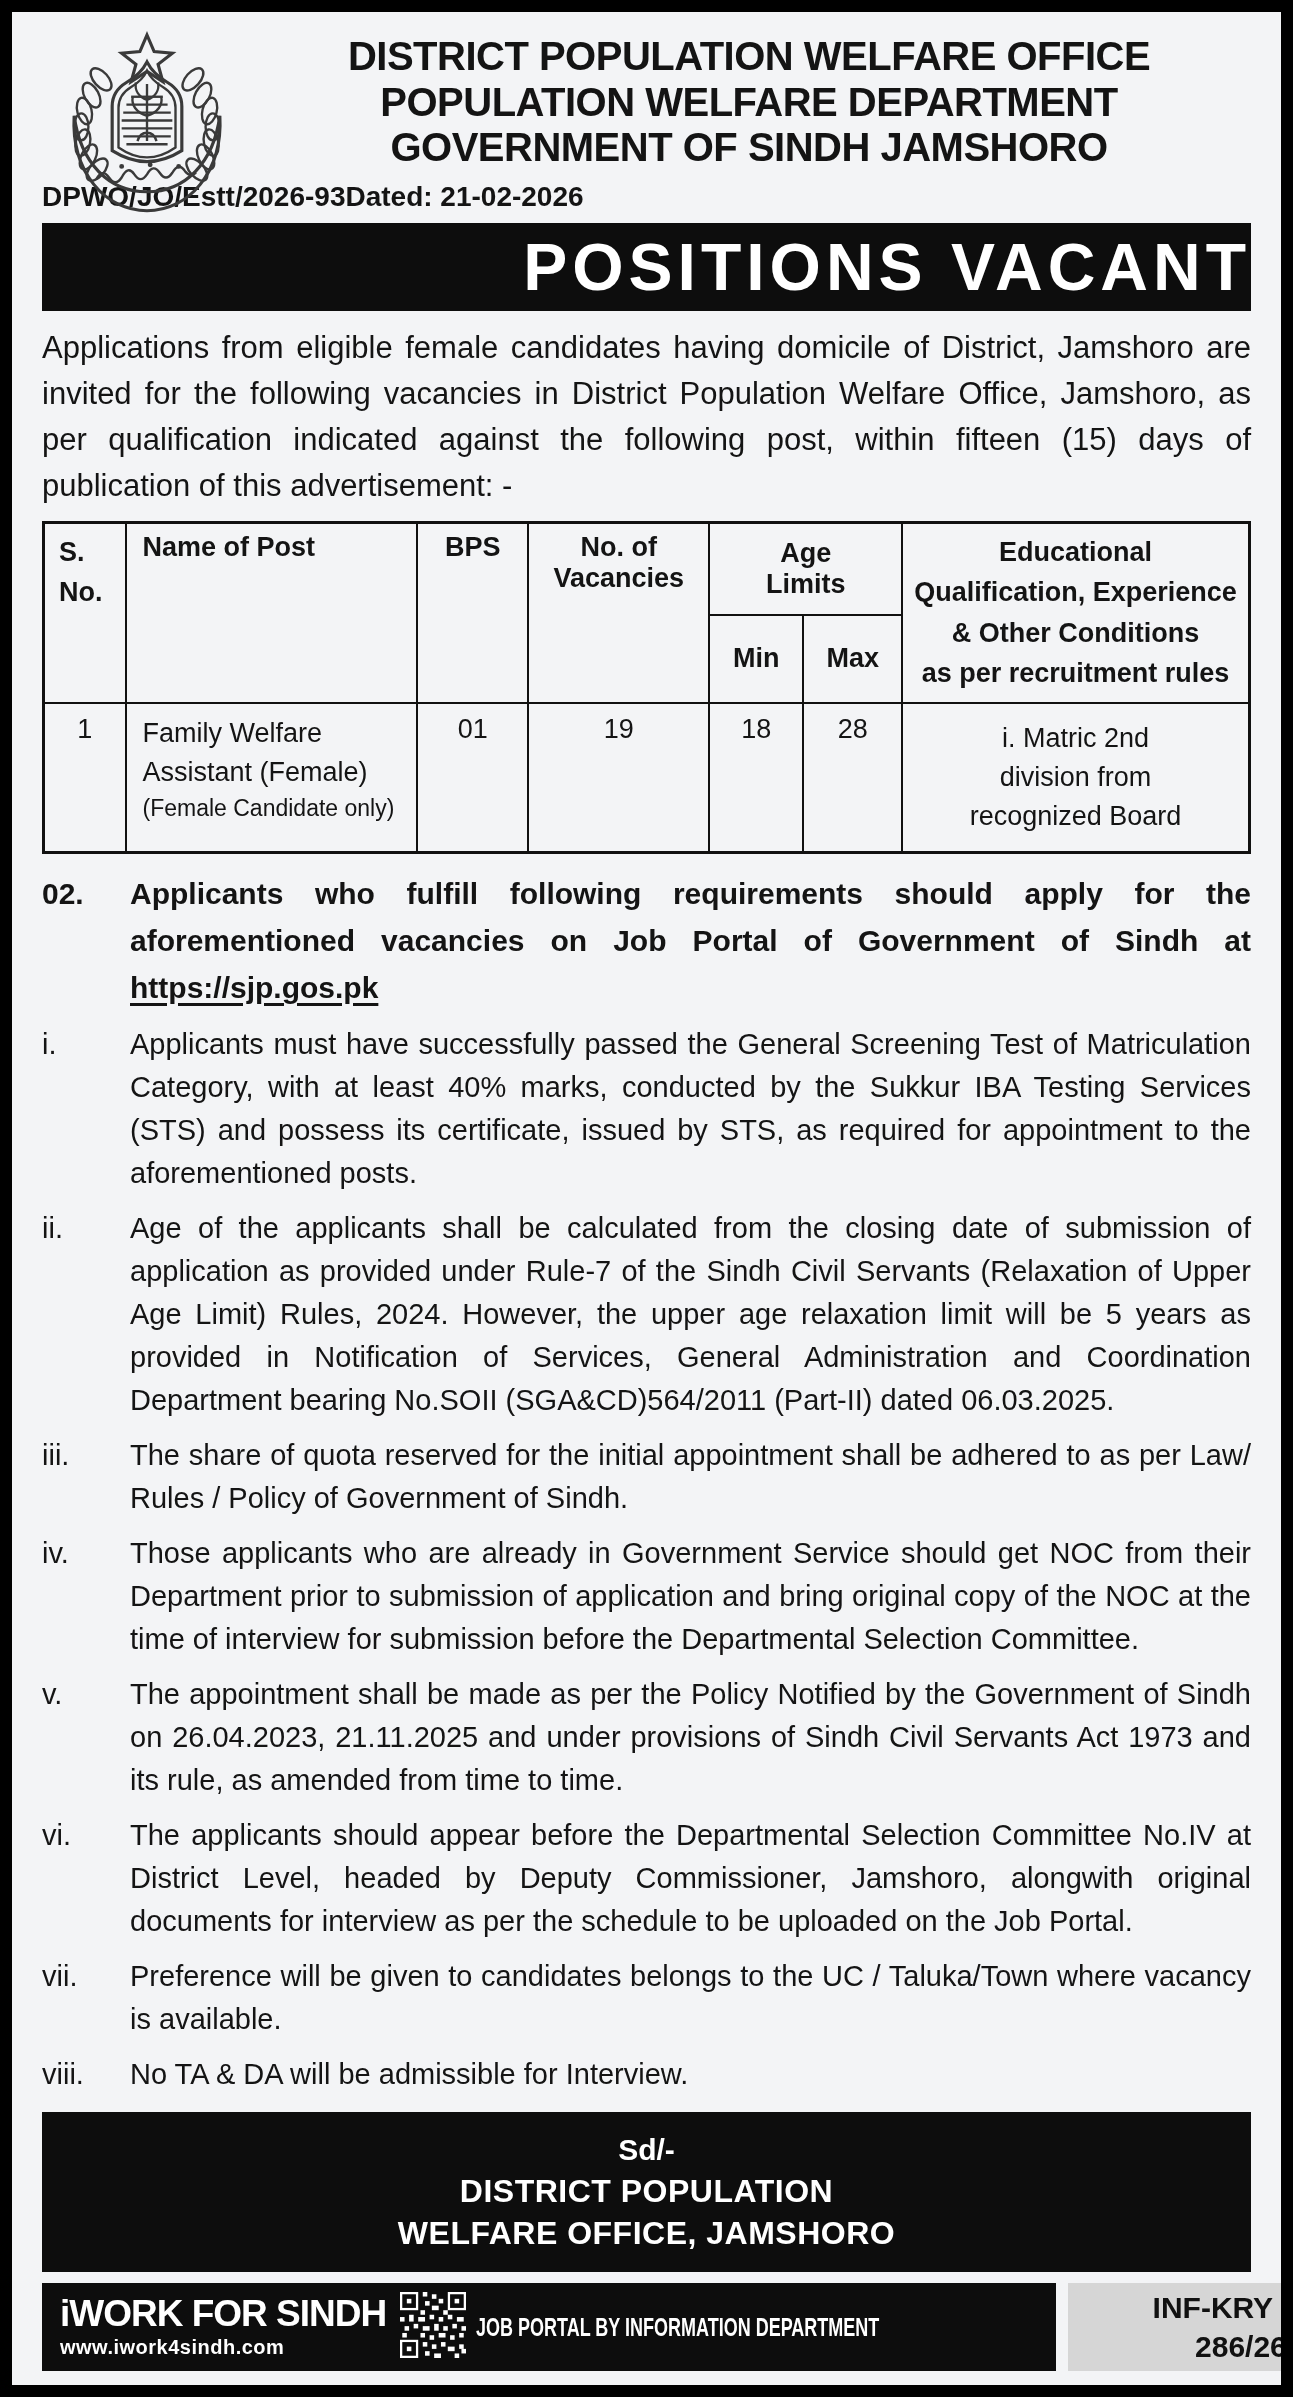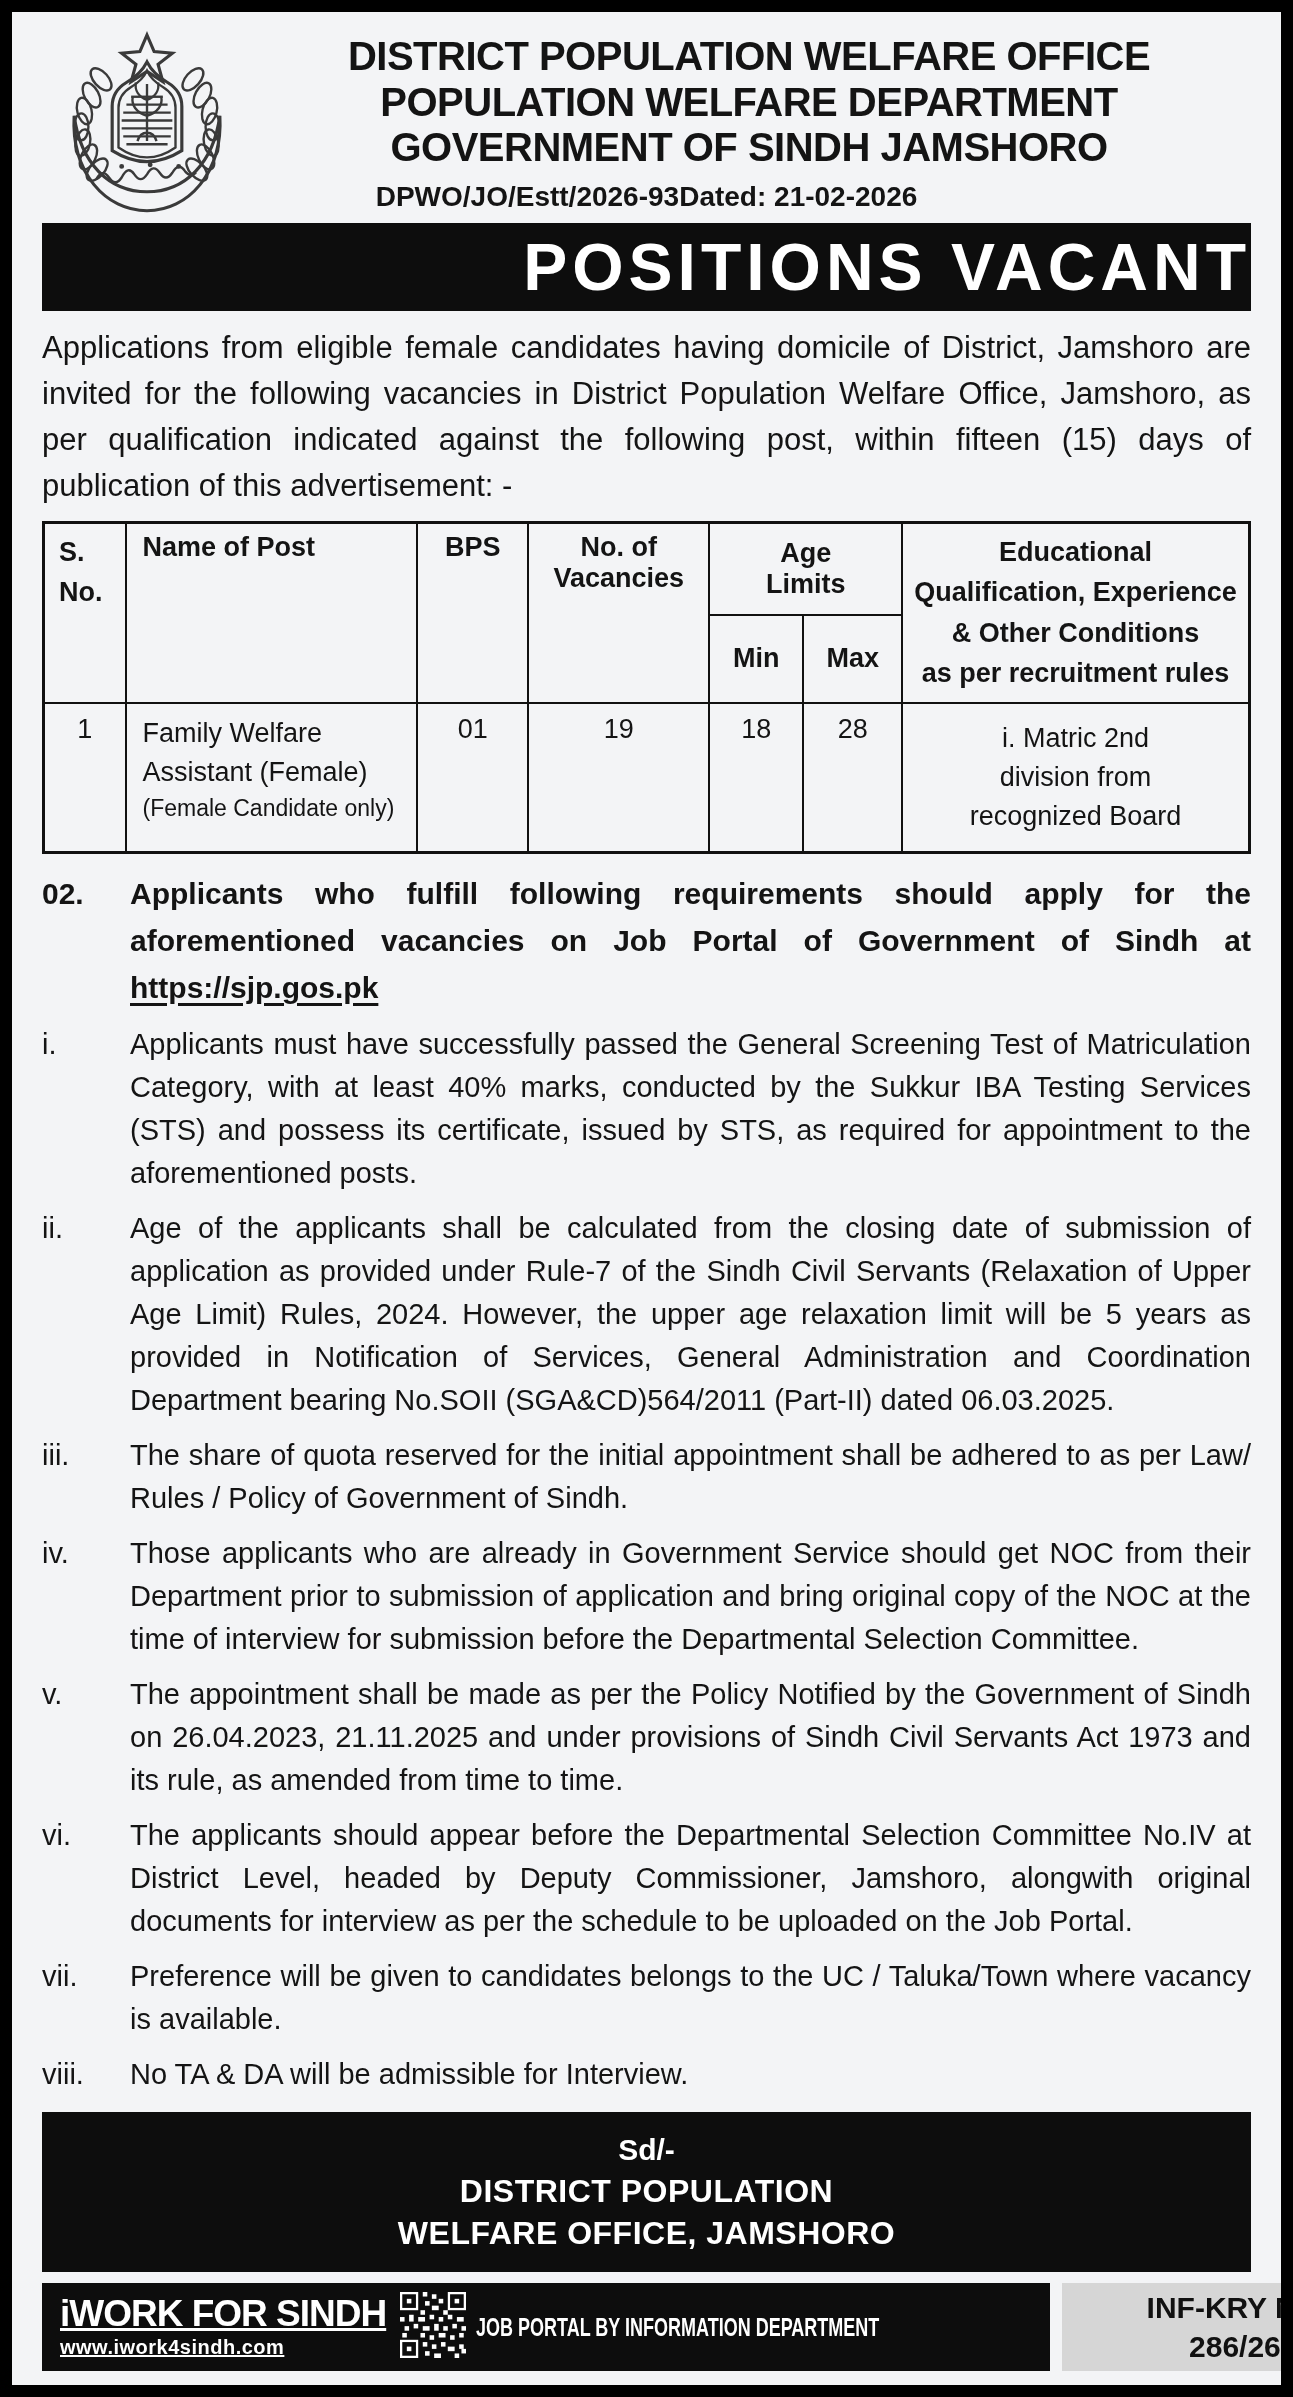--- a/index.html
+++ b/index.html
@@ -9,21 +9,21 @@
     position:relative; width:1293px; height:2397px; margin:0 auto;
     background:#f3f4f6; border:12px solid #000000;
     padding:16px 30px 14px 30px; overflow:hidden;
     display:flex; flex-direction:column; color:#141414;
   }
   
   .masthead { position:relative; min-height:176px; }
   .emblem { position:absolute; left:10px; top:2px; }
   .titles { padding-left:205px; text-align:center; padding-top:6px; }
   .title-line { font-weight:bold; font-size:40px; line-height:1.14; letter-spacing:-0.5px; white-space:nowrap; }
-  .refrow { display:flex; justify-content:center; align-items:flex-end; margin-top:10px; font-size:28px; font-weight:bold; }
+  .refrow { display:flex; justify-content:flex-start; align-items:flex-end; margin-top:10px; font-size:28px; font-weight:bold; }
   
   .banner { margin-top:10px; height:88px; background:#0d0d0d; color:#fff;
     display:flex; align-items:center; justify-content:flex-end; }
   .banner span { font-size:66px; font-weight:800; letter-spacing:5px; white-space:nowrap; }
   
   .intro { margin-top:14px; font-size:31px; line-height:46px; text-align:justify; }
   
   table.vac { margin-top:12px; width:100%; border-collapse:collapse; table-layout:fixed; }
   table.vac th, table.vac td { border:2px solid #111; }
   table.vac { border:3px solid #111; }
@@ -45,21 +45,21 @@
   .clause .ctext { font-size:29px; line-height:43px; text-align:justify; }
   .clause.bold02 .marker, .clause.bold02 .ctext { font-weight:bold; font-size:30px; line-height:47px; }
   .portal-link { text-decoration:underline; text-underline-offset:5px; color:#141414; font-weight:bold; }
   
   .sigbox { margin-top:4px; height:160px; background:#0d0d0d; color:#fff;
     display:flex; flex-direction:column; align-items:center; justify-content:center; }
   .sigbox .sd { font-size:30px; font-weight:bold; line-height:1.35; }
   .sigbox .sigline { font-size:32px; font-weight:bold; line-height:1.3; letter-spacing:0.5px; }
   
   .footer { margin-top:auto; display:flex; gap:12px; height:88px; }
-  .footer-bar { flex:1; background:#0d0d0d; color:#fff; display:flex; align-items:center; padding:0 14px 0 18px;text-decoration:underline; }
+  .footer-bar { flex:1; background:#0d0d0d; color:#fff; display:flex; align-items:center; padding:0 20px 0 18px; }
   .logo-block { display:flex; flex-direction:column; justify-content:center; }
   .logo-main { font-size:37px; font-weight:800; letter-spacing:-1px; white-space:nowrap; line-height:1.05; }
   .logo-site { font-size:20px; font-weight:bold; letter-spacing:0.5px; margin-top:2px; }
   .qr { margin-left:14px; flex:0 0 auto; }
   .tagline-wrap { overflow:hidden; margin-left:10px; }
   .tagline { font-size:25px; font-weight:800; white-space:nowrap; transform:scaleX(0.72); transform-origin:left center; display:inline-block; }
   .infbox { flex:0 0 345px; background:#d6d6d6; color:#111; display:flex; flex-direction:column;
     align-items:center; justify-content:center; font-weight:bold; font-size:30px; line-height:1.3; }
   svg .ln { stroke:#3a3a3a; fill:none; stroke-width:2; }
   svg .ln15 { stroke:#3a3a3a; fill:none; stroke-width:1.5; }

